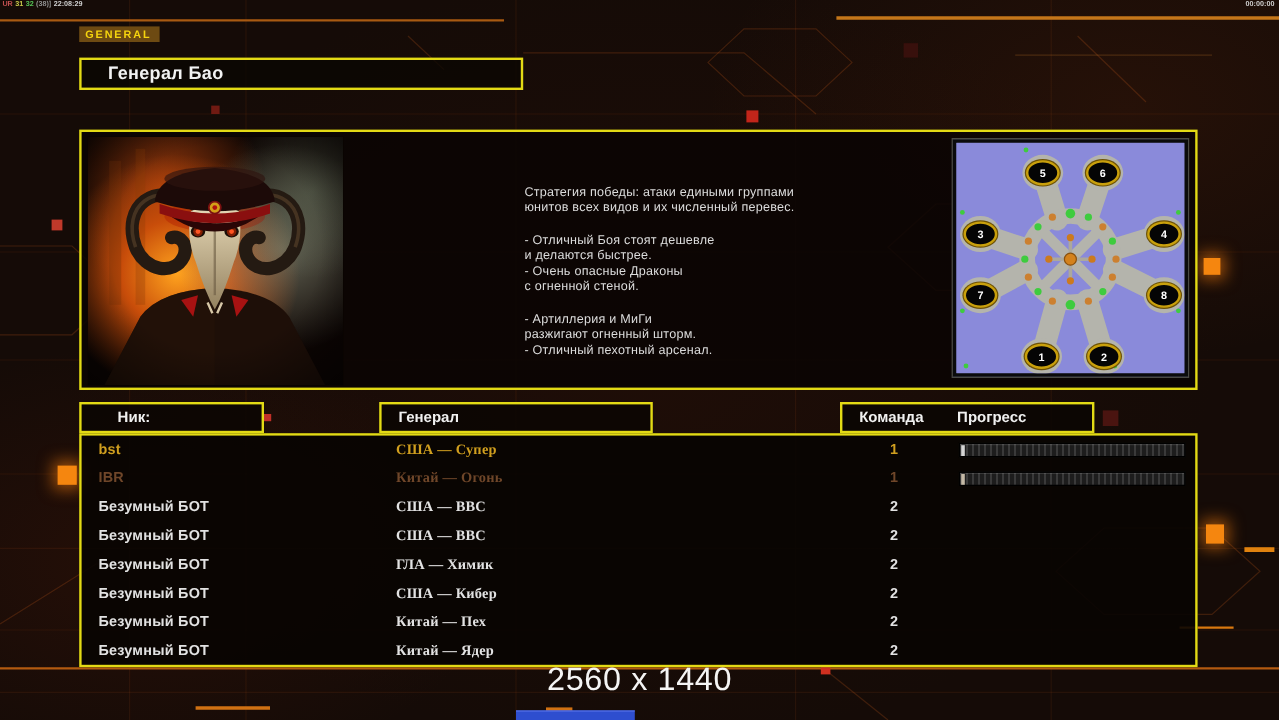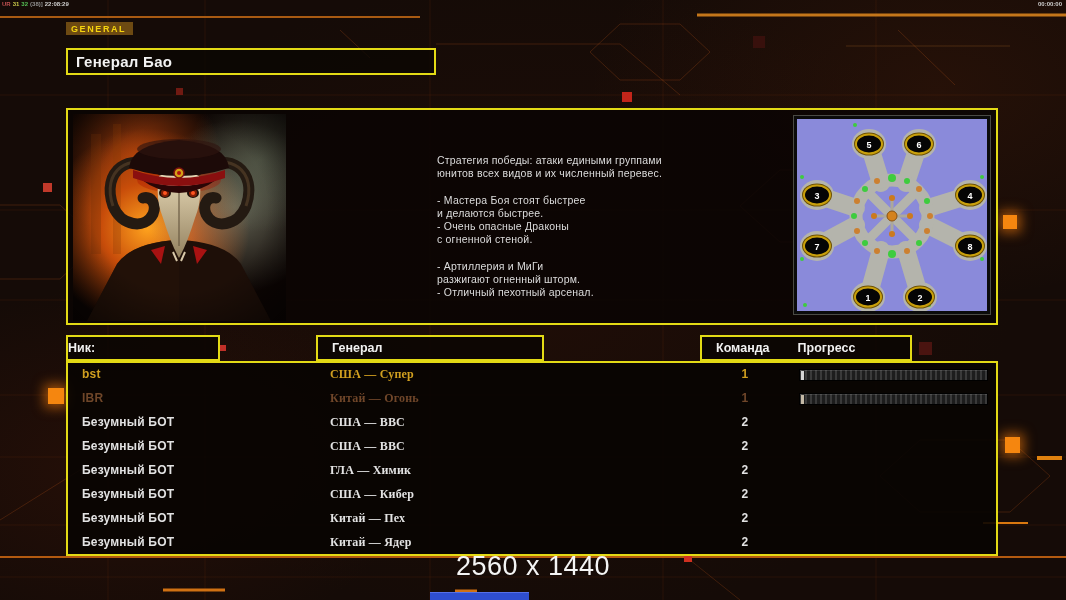--- a/index.html
+++ b/index.html
@@ -18,40 +18,40 @@
 
   .hud-stats{position:absolute;left:2px;top:1px;font-size:6px;line-height:7px;letter-spacing:0;z-index:3;}
   .hud-stats span{margin-right:2px;font-weight:bold;}
   .hs-red{color:#c05050;} .hs-yel{color:#c8c84a;} .hs-grn{color:#55c055;} .hs-gry{color:#909090;} .hs-wht{color:#cfcfcf;}
   .hud-timer{position:absolute;right:4px;top:1px;font-size:6px;color:#cfcfcf;font-weight:bold;z-index:3;}
 
   .gen-tab{position:absolute;left:66px;top:22px;z-index:2;background:#6d4a12;color:#f5d40e;
     font-size:9px;font-weight:bold;letter-spacing:1.6px;padding:2px 7px 1px 5px;}
   .title-box{position:absolute;left:66px;top:48px;width:370px;height:27px;z-index:2;box-sizing:border-box;
     border:2px solid #e3da15;background:rgba(10,6,3,.78);display:flex;align-items:center;
-    color:#f2f2f2;font-size:15px;font-weight:bold;padding-left:8px;letter-spacing:.3px;}
+    color:#f2f2f2;font-size:15px;font-weight:bold;padding-left:22px;letter-spacing:.3px;}
 
   .info-panel{position:absolute;left:66px;top:108px;width:932px;height:217px;z-index:2;box-sizing:border-box;
     border:2px solid #e3da15;background:rgba(10,5,3,.88);}
   .portrait{position:absolute;left:5px;top:4px;width:213px;height:207px;overflow:hidden;background:#0d0503;}
   .strategy{position:absolute;left:369px;top:44px;width:330px;color:#dcdcdc;font-size:10.5px;
     line-height:13.2px;white-space:pre-line;letter-spacing:.2px;}
   .minimap{position:absolute;left:726px;top:6px;width:190px;height:192px;border:3px solid #0b0b0b;
     outline:1px solid #4a4a44;background:#8a8ada;}
   .mm-badge{position:absolute;width:24px;height:17px;border-radius:50%;background:#050505;
     border:2px solid #c9a00c;box-shadow:0 0 0 1px #6d5206;color:#fff;font-size:9px;font-weight:bold;
     display:flex;align-items:center;justify-content:center;transform:translate(-50%,-50%);}
   .mm-b1{left:71px;top:178px;} .mm-b2{left:123px;top:178px;}
   .mm-b3{left:20px;top:76px;}  .mm-b4{left:173px;top:76px;}
   .mm-b5{left:72px;top:25px;}  .mm-b6{left:122px;top:25px;}
   .mm-b7{left:20px;top:127px;} .mm-b8{left:173px;top:127px;}
 
   .hdr-box{position:absolute;top:335px;height:26px;z-index:2;box-sizing:border-box;border:2px solid #e3da15;
     background:rgba(10,5,3,.82);display:flex;align-items:center;color:#f0f0f0;font-size:12.5px;font-weight:bold;}
-  .hdr-nick{left:66px;width:154px;padding-left:0;}
+  .hdr-nick{left:66px;width:154px;padding-left:30px;}
   .hdr-general{left:316px;width:228px;padding-left:14px;}
   .hdr-team{left:700px;width:212px;padding-left:14px;text-align:right;}
   .hdr-team .h-progress{margin-left:28px;}
 
   .table-panel{position:absolute;left:66px;top:361px;width:932px;height:195px;z-index:2;box-sizing:border-box;
     border:2px solid #e3da15;background:rgba(8,4,2,.9);}
   .trow{position:relative;height:24px;font-size:12px;font-weight:600;color:#e2e2e2;letter-spacing:.2px;}
   .trow span{position:absolute;top:4px;}
   .c-nick{left:14px;} .c-general{left:262px;font-family:Liberation Serif, serif;}
   .c-team{left:665px;width:24px;text-align:center;}
@@ -192,21 +192,21 @@
         <path d="M60,56 Q106,72 152,56 L152,64 Q106,80 60,64 Z" fill="#8a0f0f"></path>
         <circle cx="106" cy="59" r="5" fill="#d4a017" stroke="#7a1010" stroke-width="1.5"></circle>
         <circle cx="106" cy="59" r="2" fill="#b01010"></circle>
         <rect width="213" height="207" fill="url(#vig)"></rect>
       </svg>
     </div>
 
     <div class="strategy">Стратегия победы: атаки едиными группами
 юнитов всех видов и их численный перевес.
 
-- Мастера Боя стоят быстрее
+- Отличный Боя стоят дешевле
 и делаются быстрее.
 - Очень опасные Драконы
 с огненной стеной.
 
 - Артиллерия и МиГи
 разжигают огненный шторм.
 - Отличный пехотный арсенал.</div>
 
     <div class="minimap">
       <svg width="190" height="192" viewBox="0 0 190 192">

